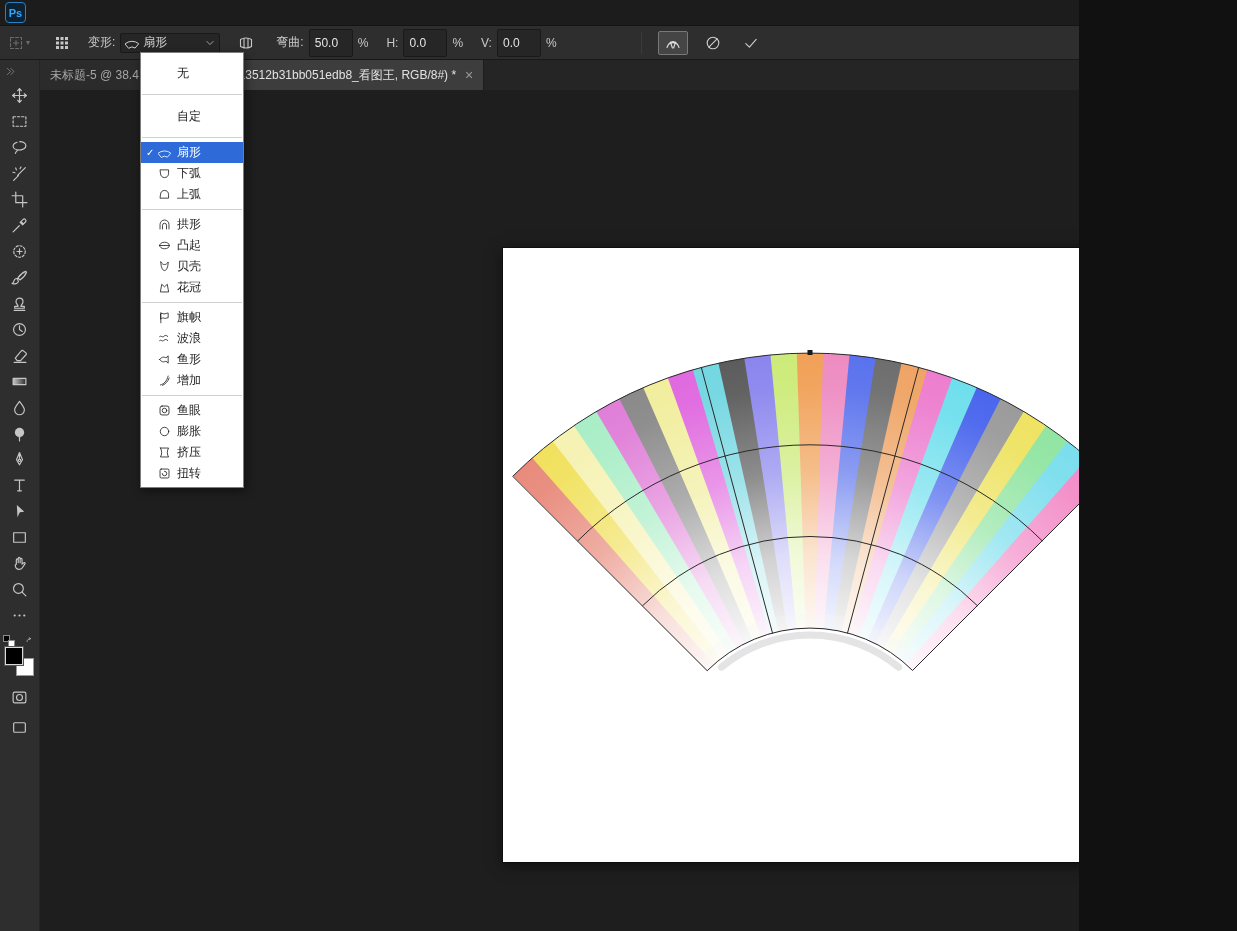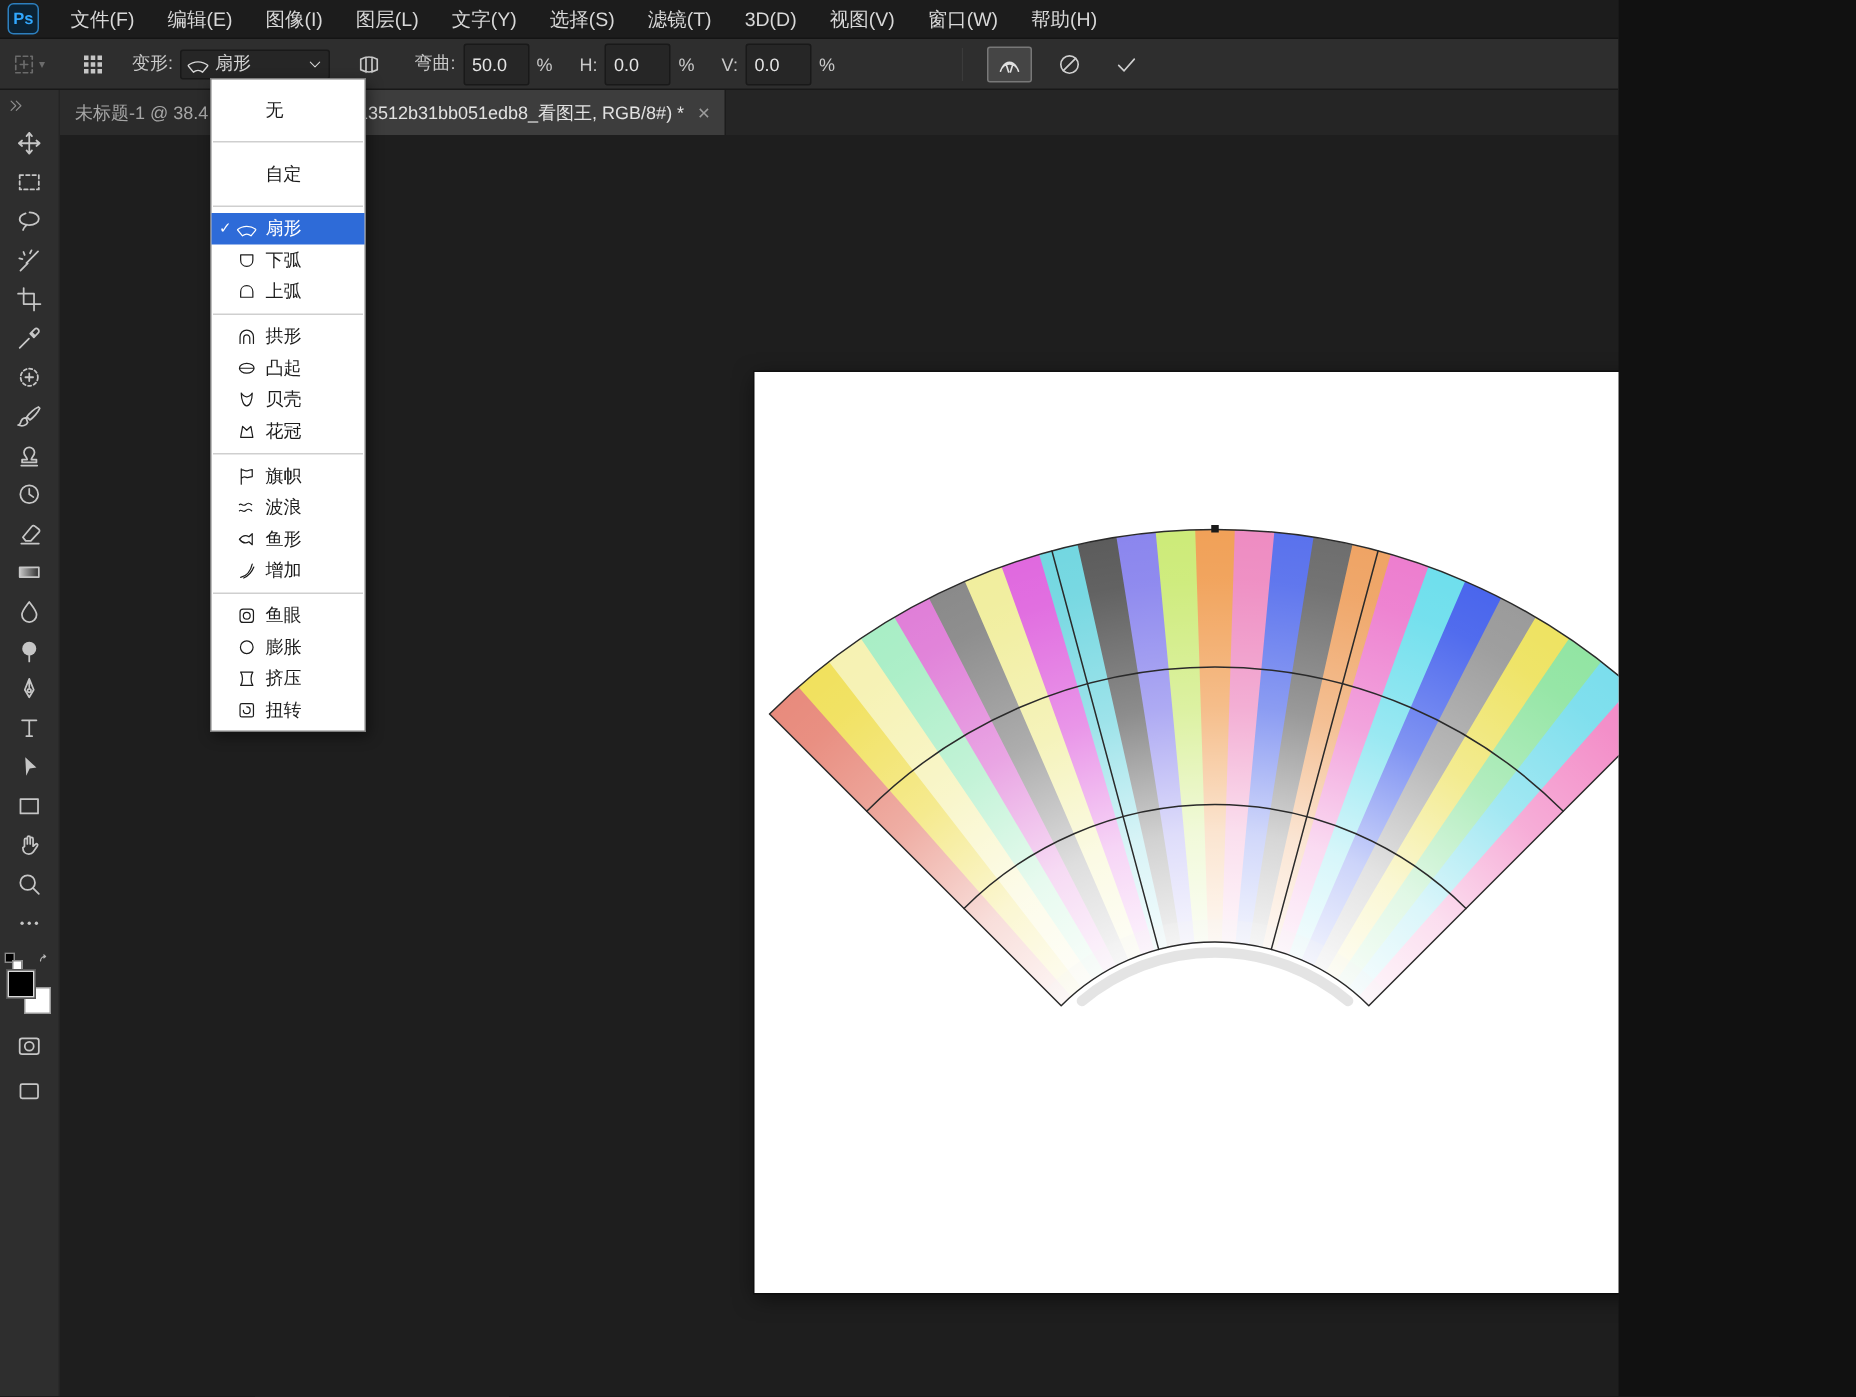--- a/index.html
+++ b/index.html
@@ -72,33 +72,20 @@
   .wm-label { margin-left:2px; white-space:nowrap; }
   .wm-sep { height:1px; background:#cfcfcf; margin:4px 1px; }
 </style>
 </head>
 <body>
 
 <div class="app">
 
   <header class="menubar">
     <div class="ps-logo">Ps</div>
-    <nav class="menu-items" id="menu-items">
-        <div class="menu-item">文件(F)</div>
-        <div class="menu-item">编辑(E)</div>
-        <div class="menu-item">图像(I)</div>
-        <div class="menu-item">图层(L)</div>
-        <div class="menu-item">文字(Y)</div>
-        <div class="menu-item">选择(S)</div>
-        <div class="menu-item">滤镜(T)</div>
-        <div class="menu-item">3D(D)</div>
-        <div class="menu-item">视图(V)</div>
-        <div class="menu-item">窗口(W)</div>
-        <div class="menu-item">帮助(H)</div>
-      </nav>
   </header>
 
   <div class="optionsbar">
     <span class="dimmed" id="ic-transform">
         <svg class="ob-ic" viewBox="0 0 16 16">
           <rect x="2.5" y="2.5" width="11" height="11" stroke-dasharray="3 2"></rect>
           <path d="M8 5.5v5M5.5 8h5"></path>
         </svg>
         <span class="tiny-chev">▾</span>
       </span>
@@ -310,21 +297,21 @@
       <button class="tb-extra" id="ic-screen">
           <svg class="" viewBox="0 0 16 16">
             <rect x="2.5" y="3.5" width="11" height="9" rx="1"></rect>
           </svg>
         </button>
     </aside>
 
     <section class="workspace">
       <div class="tabbar" id="tabs">
           <div class="tab">
-            <span class="tab-title">未标题-1 @ 38.4</span>
+            <span class="tab-title">未标题-5 @ 38.4</span>
           </div>
           <div class="tab active">
             <span class="tab-title">...f603c7a8ec213512b31bb051edb8_看图王, RGB/8#) *</span>
             <span class="tab-close">×</span>
           </div>
         </div>
       <div class="canvas">
         <div class="document">
           <svg id="fan-svg" width="615" height="614" viewBox="0 0 615 614">
               <defs>

